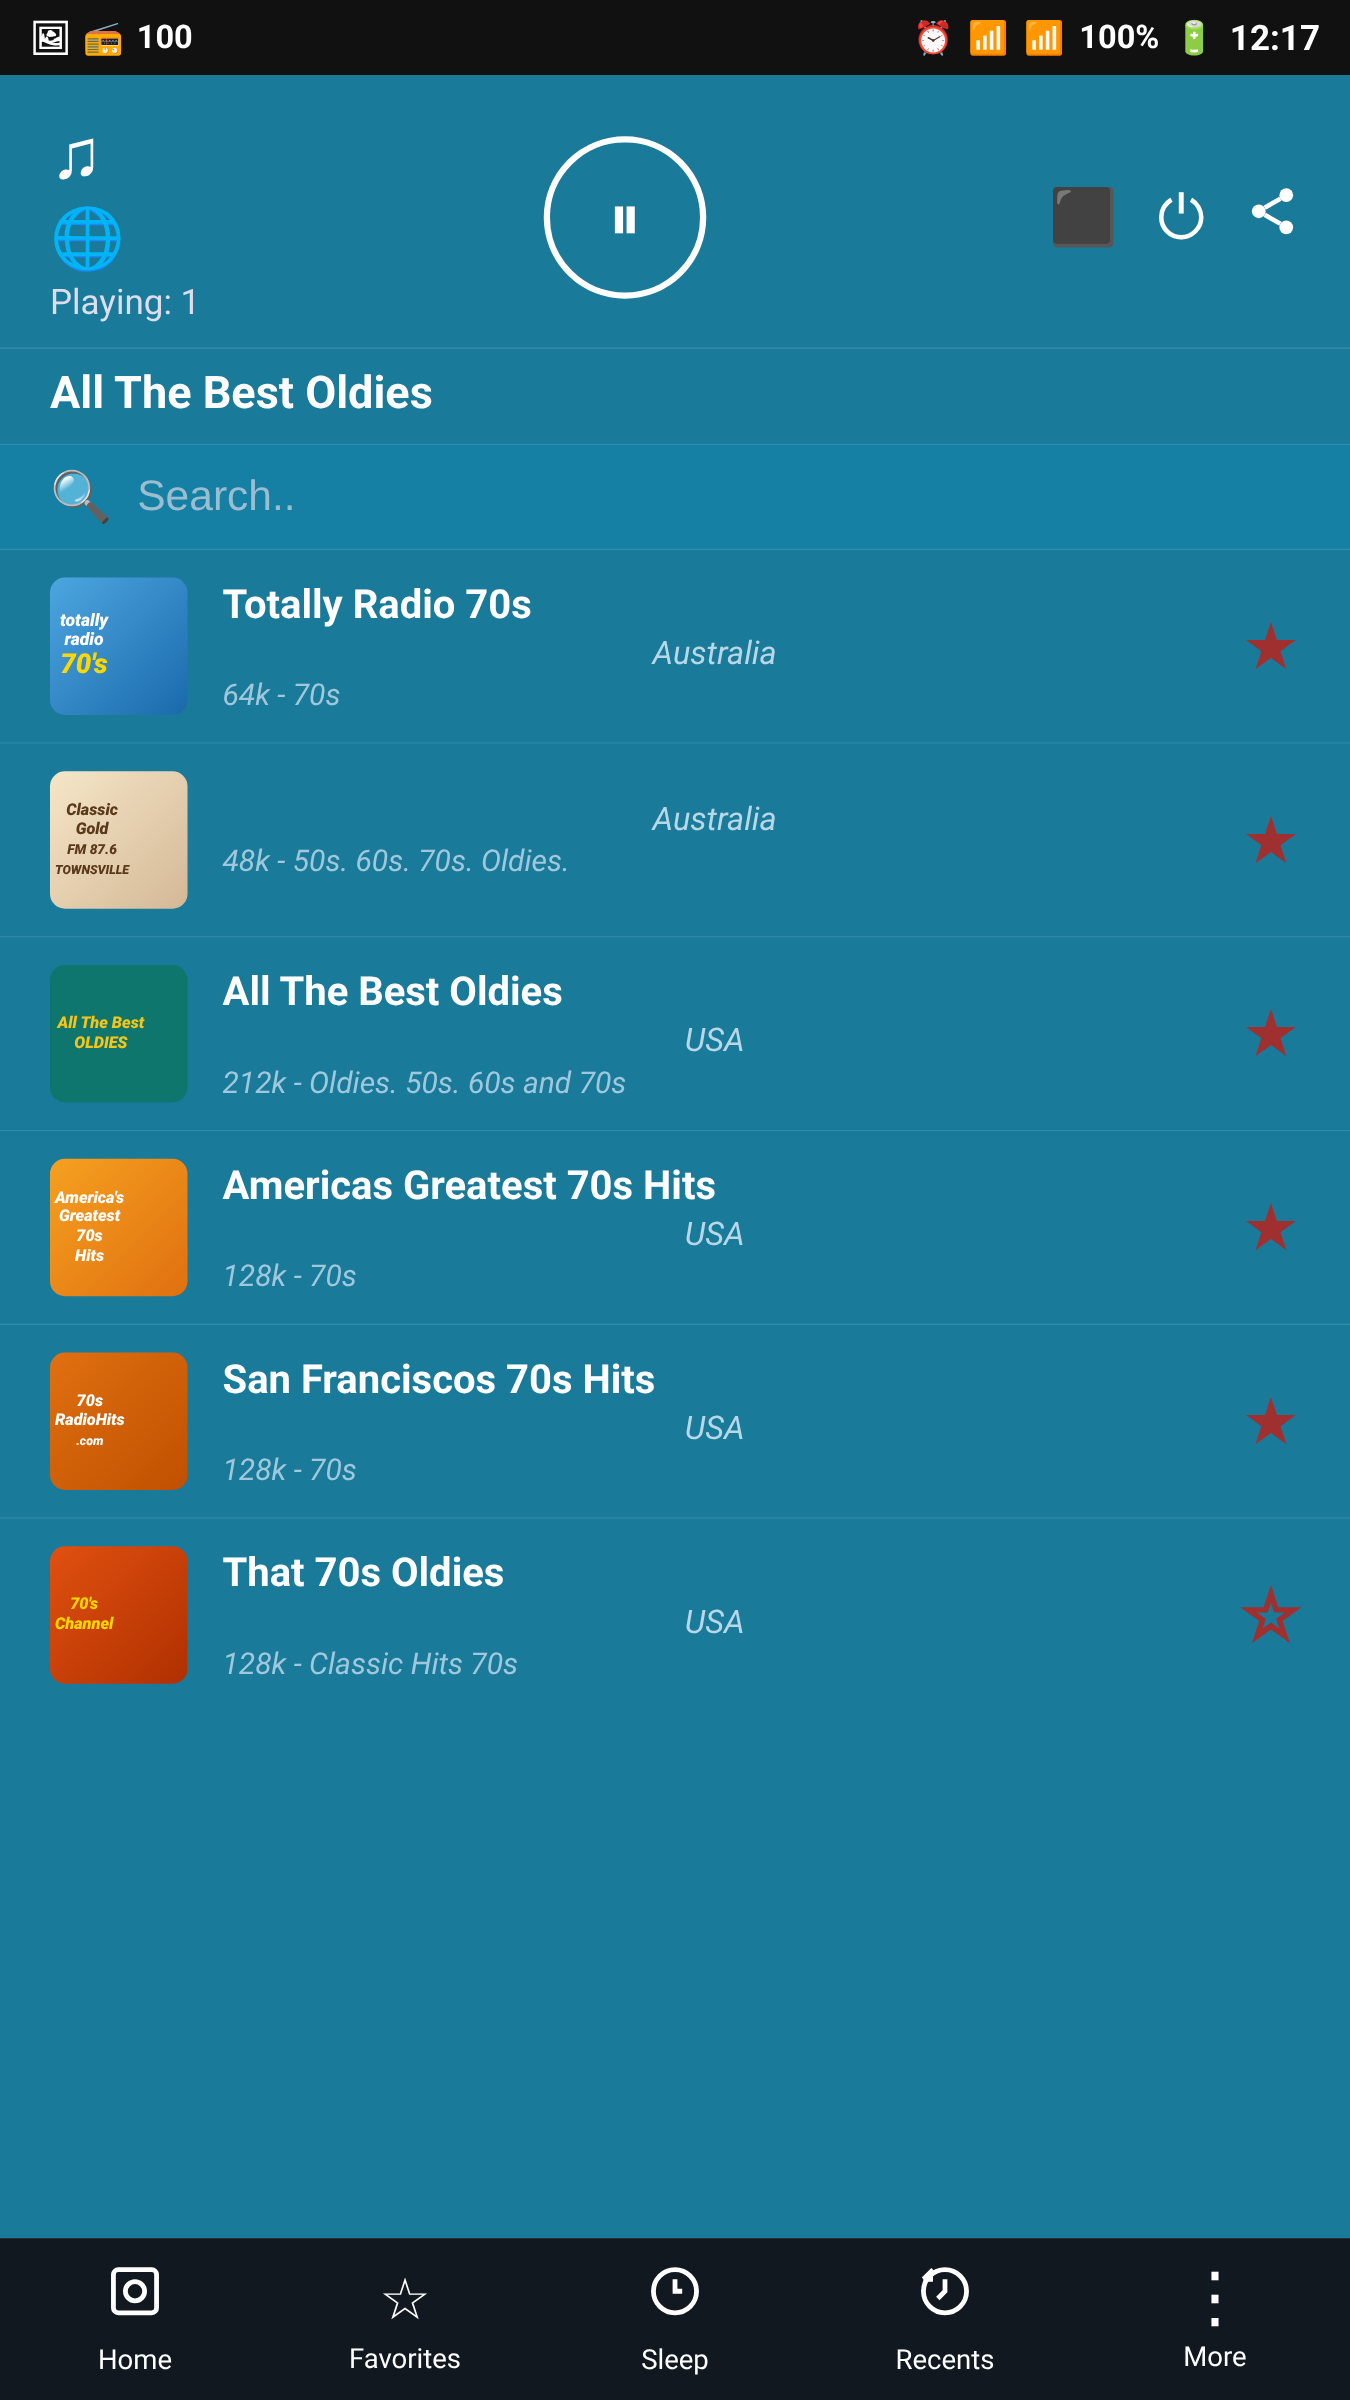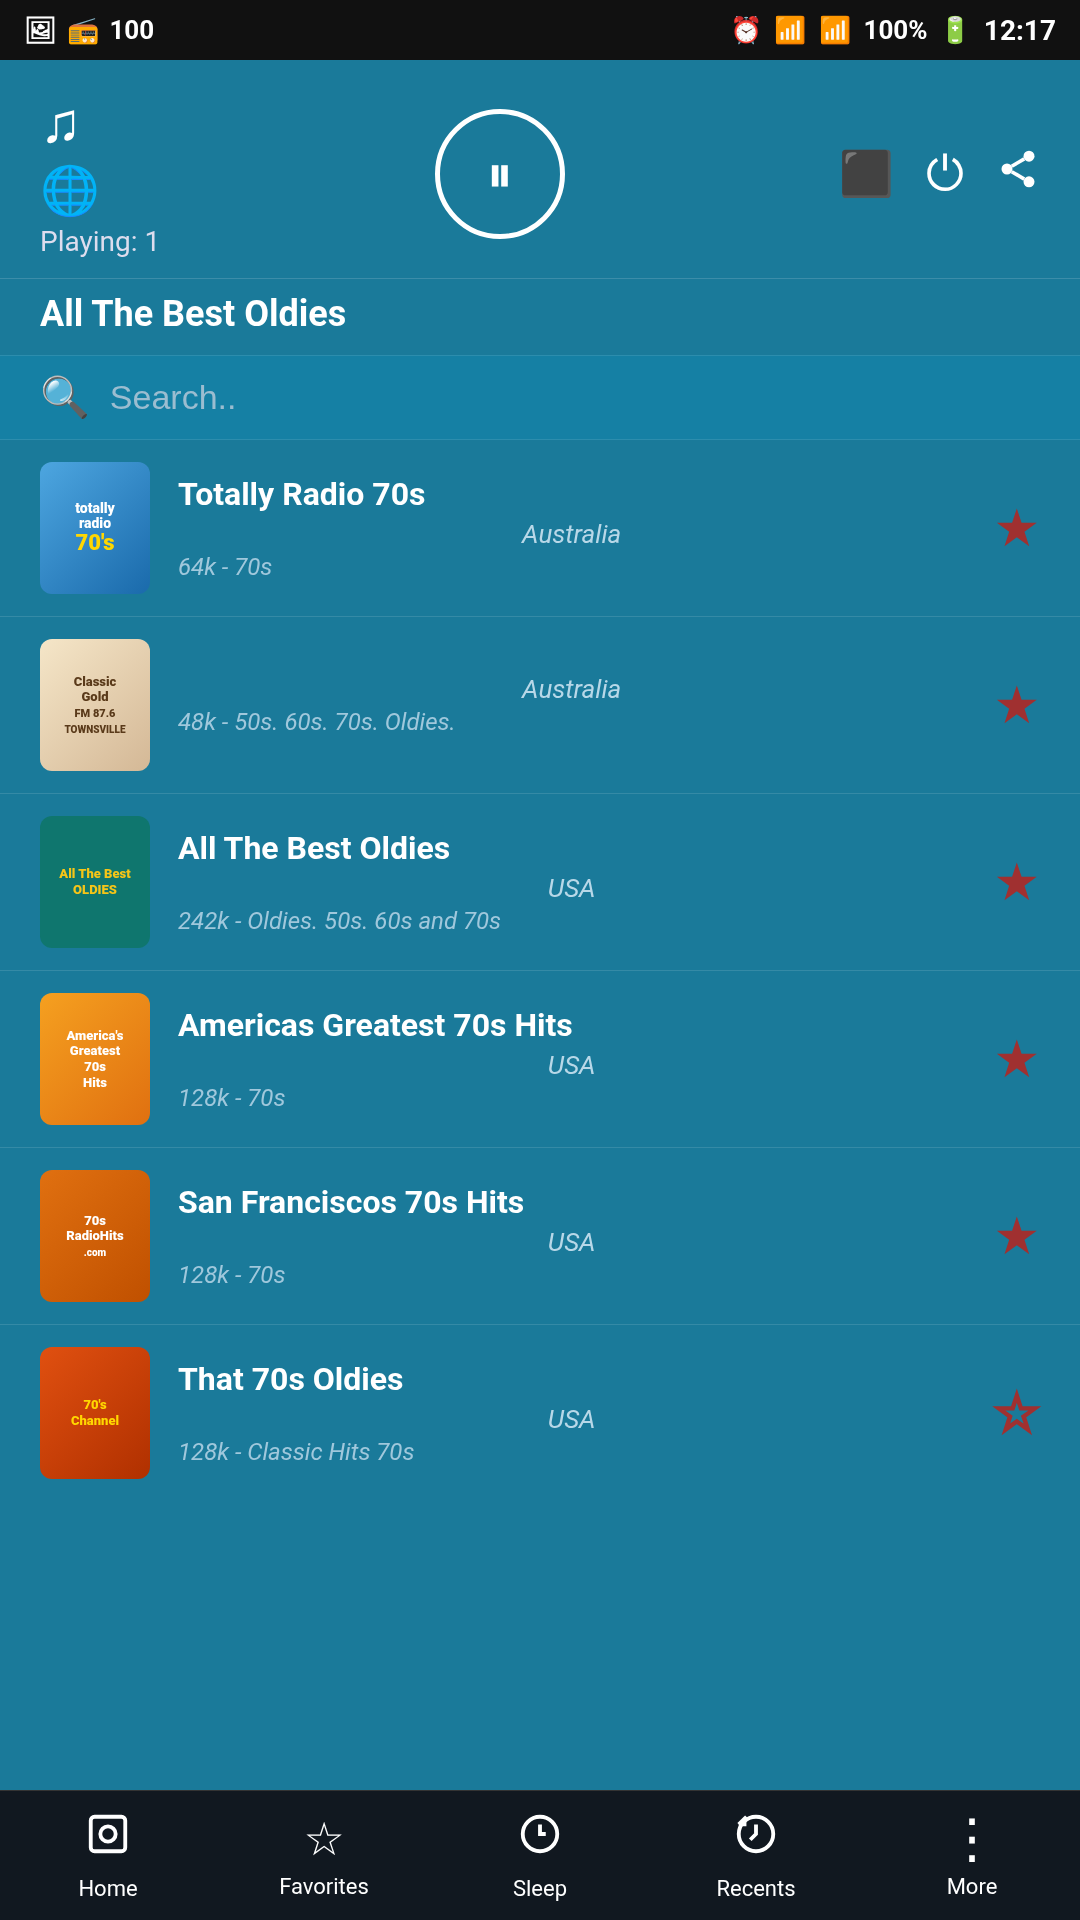--- a/index.html
+++ b/index.html
@@ -134,30 +134,30 @@
       display: flex;
       align-items: center;
       padding: 22px 40px;
       border-bottom: 1px solid rgba(255,255,255,0.12);
       cursor: pointer;
       background-color: #1a7a9a;
       gap: 28px;
     }
     .station-logo {
       width: 110px;
-      height: 132px;
+      height: 110px;
       border-radius: 12px;
       overflow: hidden;
       flex-shrink: 0;
       display: flex;
       align-items: center;
-      justify-content: center;
       font-size: 13px;
       font-weight: bold;
       text-align: center;
+      font-style: italic;
     }
     .logo-totally {
       background: linear-gradient(135deg, #4da6e0 0%, #1a6aab 100%);
       color: #fff;
       font-size: 20px;
       font-weight: 900;
       padding: 4px;
       line-height: 1.1;
     }
     .logo-classic {
@@ -333,21 +333,21 @@
     <span class="star-icon">★</span>
   </div>
 
   <div class="station-item">
     <div class="station-logo logo-oldies">
       <span style="font-size:13px;line-height:1.2;padding:6px;text-align:center;color:#f5c518;">All The Best<br>OLDIES</span>
     </div>
     <div class="station-info">
       <div class="station-name">All The Best Oldies</div>
       <div class="station-country">USA</div>
-      <div class="station-meta">242k - Oldies. 50s. 60s and 70s</div>
+      <div class="station-meta">212k - Oldies. 50s. 60s and 70s</div>
     </div>
     <span class="star-icon">★</span>
   </div>
 
   <div class="station-item">
     <div class="station-logo logo-americas">
       <span style="font-size:13px;line-height:1.2;padding:4px;text-align:center;color:#fff;">America's<br>Greatest<br>70s<br>Hits</span>
     </div>
     <div class="station-info">
       <div class="station-name">Americas Greatest 70s Hits</div>

